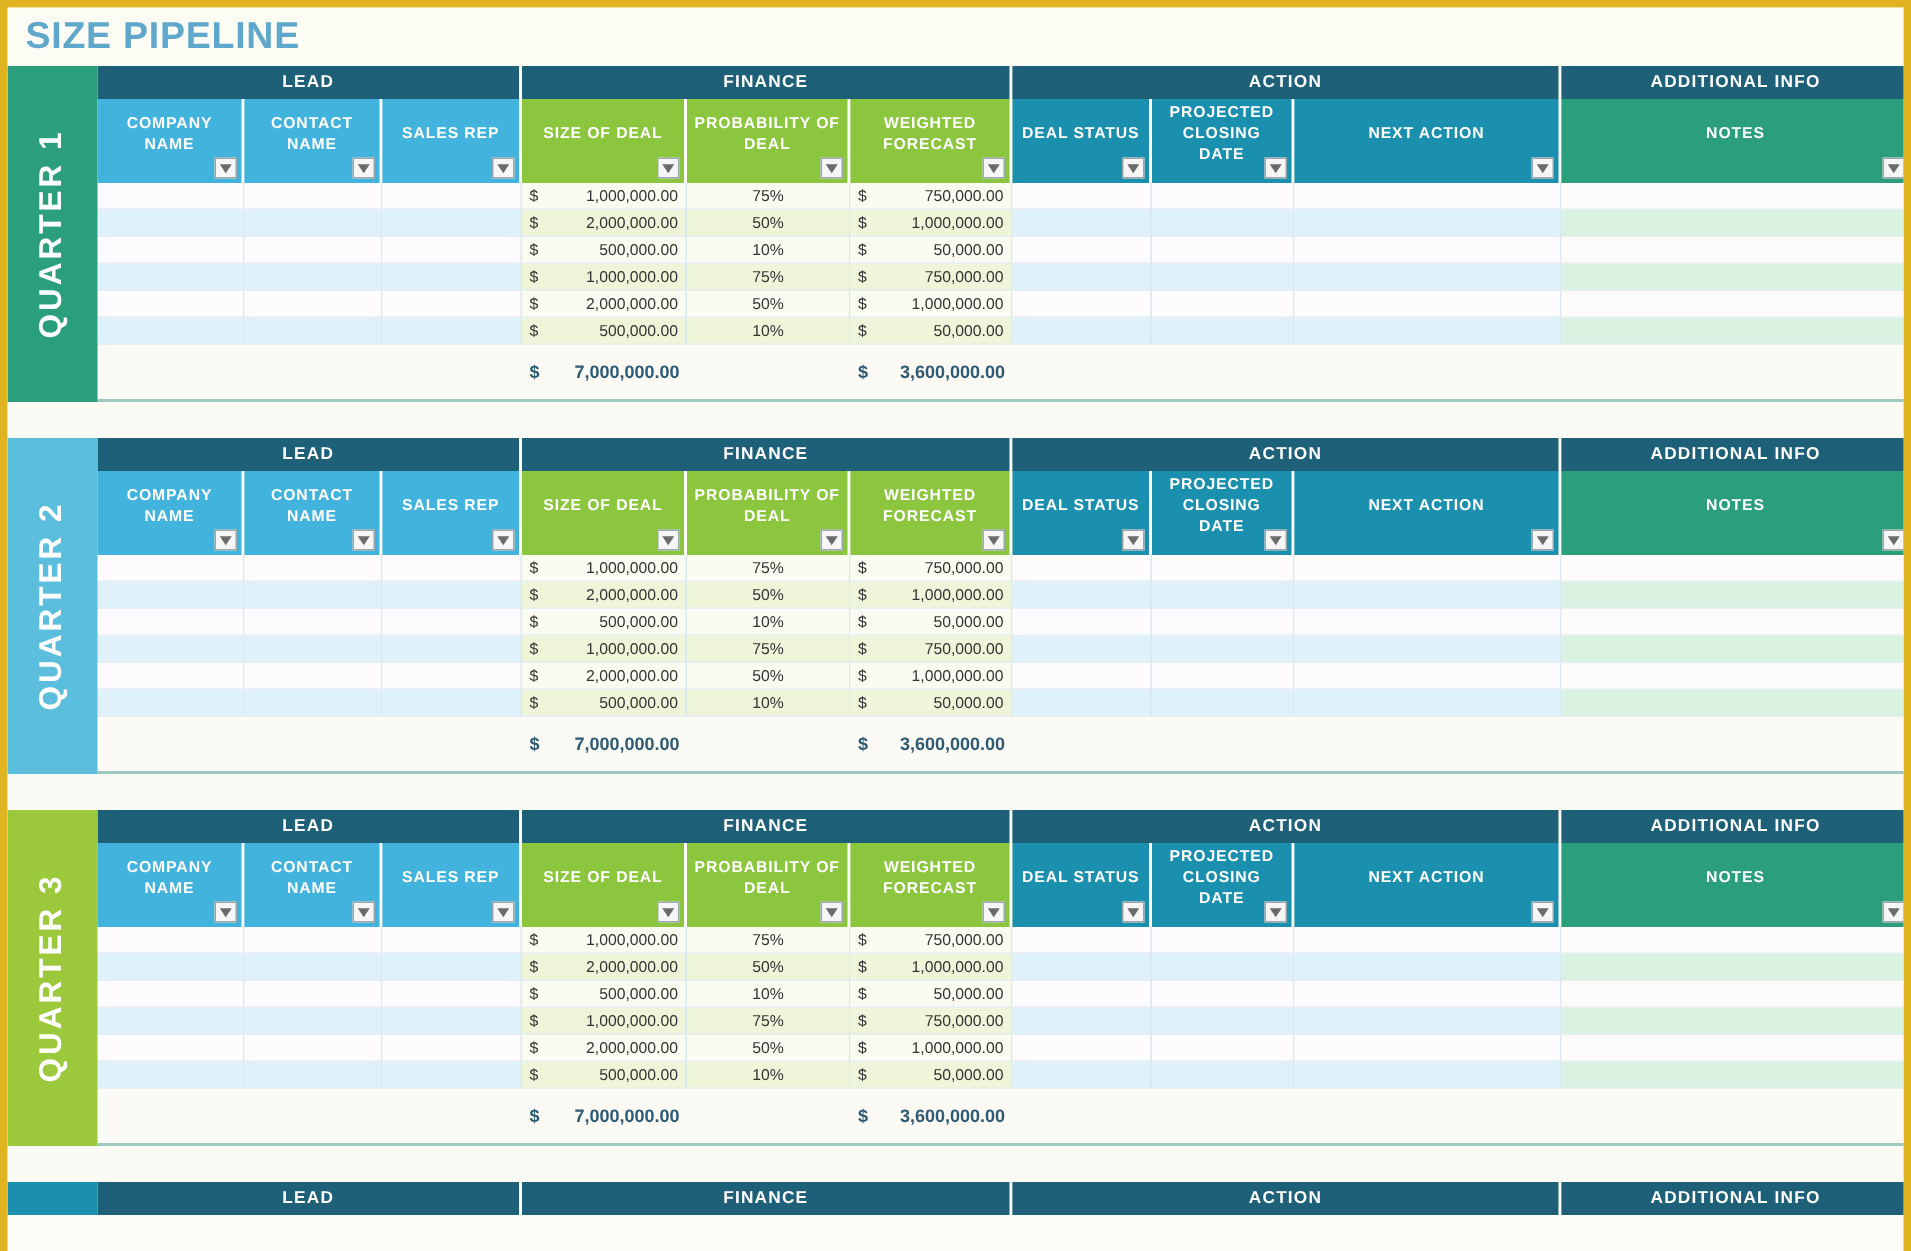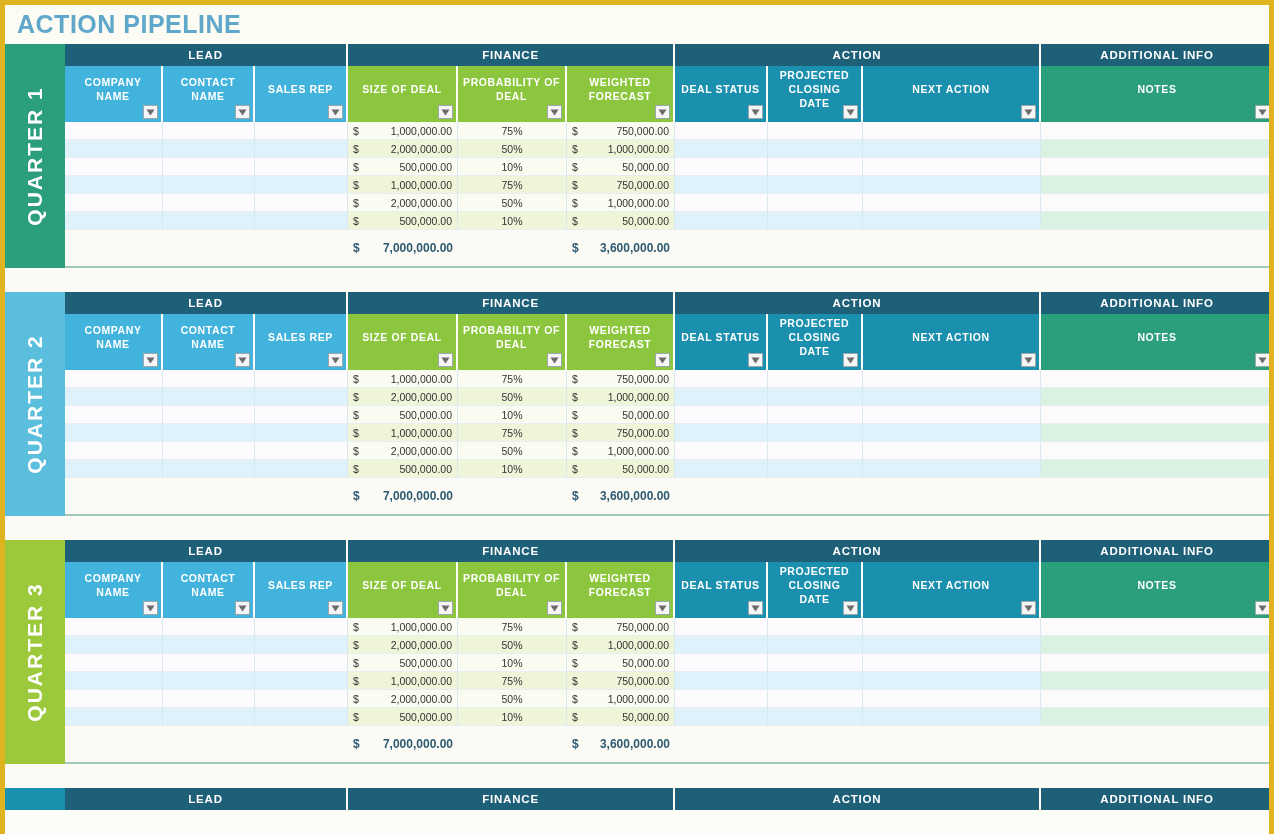--- a/index.html
+++ b/index.html
@@ -161,21 +161,21 @@
 
   .block-underline { height: 2px; background: #9ec9c0; }
   .block-gap { height: 24px; background: #fbfaf4; }
 </style>
 </head>
 <body>
 
 <div id="sheet">
 
   <div class="title-bar">
-    <span class="title-text">ACTION PIPELINE</span>
+    <span class="title-text">SIZE PIPELINE</span>
   </div>
 
   <div id="quarters-container">
       <div class="quarter-block">
         <div class="quarter-tab" style="background: rgb(43, 158, 124);">
           <span class="quarter-tab-label">QUARTER 1</span>
         </div>
         <div class="quarter-body">
           <div class="group-row">
             <div class="group-cell" style="width: 283px; flex: 0 0 283px;">LEAD</div>

